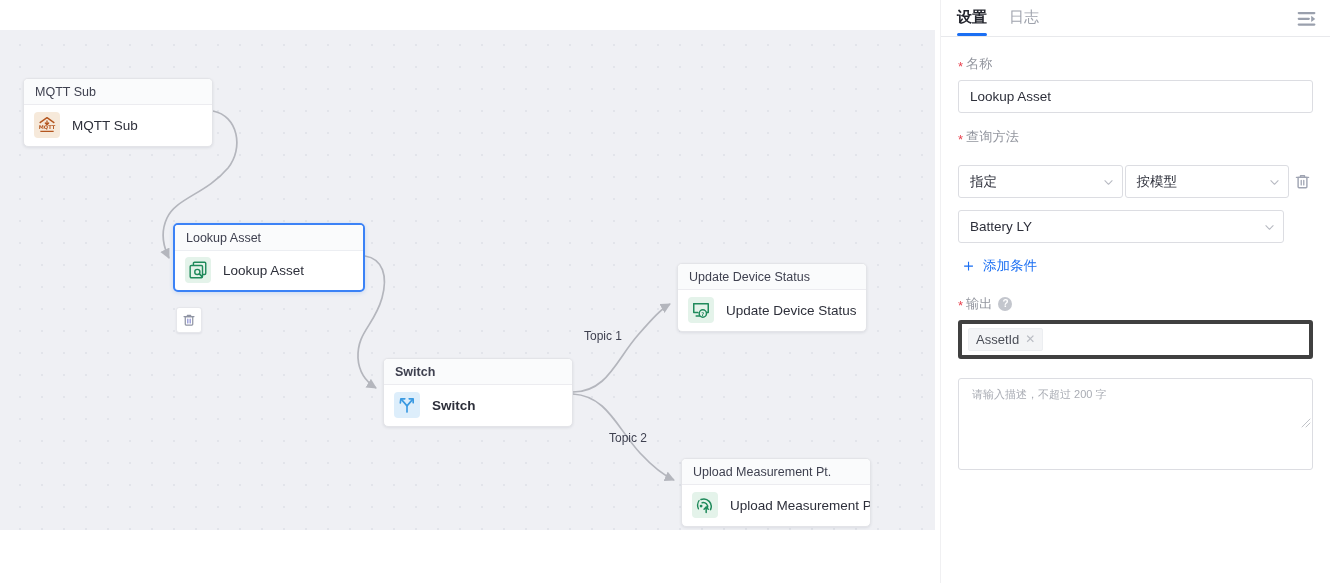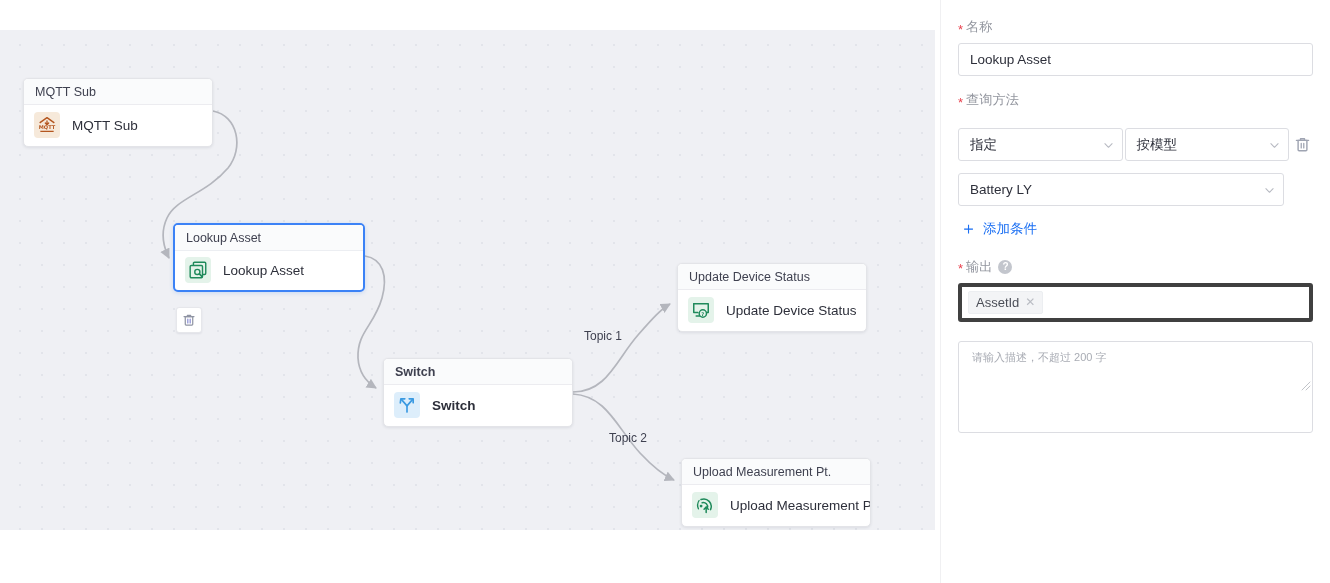--- a/index.html
+++ b/index.html
@@ -324,20 +324,32 @@
     </div>
 
     <div class="edge-label" style="left:584px; top:299px;">Topic 1</div>
     <div class="edge-label" style="left:609px; top:401px;">Topic 2</div>
 
   </div>
   <div id="canvas-top-strip"></div>
 
   <div id="panel">
 
+    <div id="panel-tabs">
+      <div class="tab active">设置</div>
+      <div class="tab">日志</div>
+      <div id="collapse-icon">
+        <svg width="22" height="22" viewBox="0 0 24 24">
+          <line x1="3" y1="5.5" x2="20" y2="5.5" stroke="#9aa0ad" stroke-width="2.4" stroke-linecap="round"></line>
+          <line x1="3" y1="11.8" x2="14" y2="11.8" stroke="#9aa0ad" stroke-width="2.4" stroke-linecap="round"></line>
+          <line x1="3" y1="18.1" x2="20" y2="18.1" stroke="#9aa0ad" stroke-width="2.4" stroke-linecap="round"></line>
+          <path d="M16.6 8.4 L21 11.9 L16.6 15.4 Z" fill="#9aa0ad"></path>
+        </svg>
+      </div>
+    </div>
 
     <div id="panel-body" class="panel-rel">
 
       
       <div class="field-label">
         <span class="req-star">*</span>
         <span>名称</span>
       </div>
       <input class="text-input" type="text" value="Lookup Asset" style="">
 

